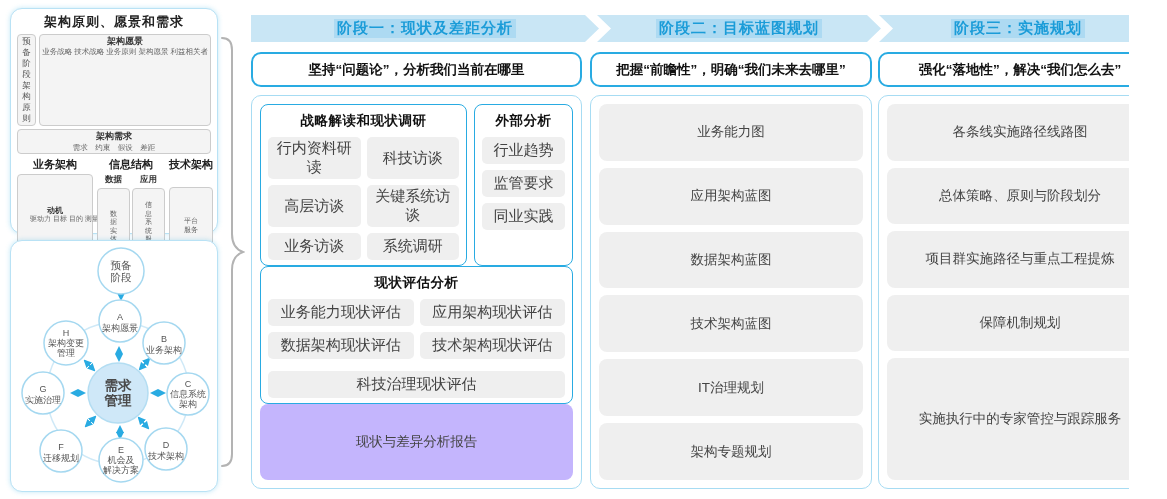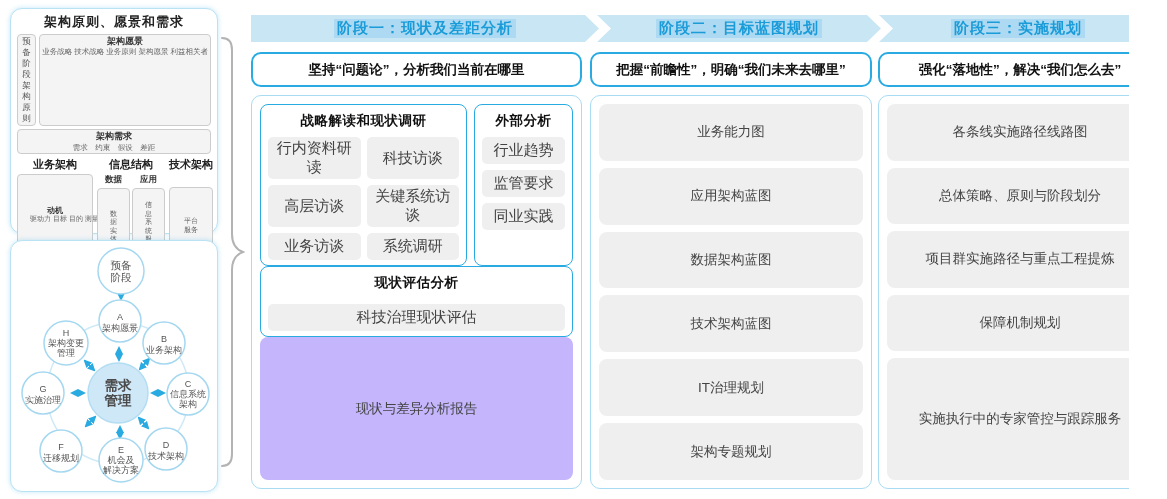--- a/index.html
+++ b/index.html
@@ -297,20 +297,26 @@
         <div class="blue-box-title">外部分析</div>
         <div class="external-items">
           <div class="gray-item">行业趋势</div>
           <div class="gray-item">监管要求</div>
           <div class="gray-item">同业实践</div>
         </div>
       </div>
     </div>
     <div class="blue-box">
       <div class="blue-box-title">现状评估分析</div>
+      <div class="grid2">
+        <div class="gray-item">业务能力现状评估</div>
+        <div class="gray-item">应用架构现状评估</div>
+        <div class="gray-item">数据架构现状评估</div>
+        <div class="gray-item">技术架构现状评估</div>
+      </div>
       <div class="gray-item full-item">科技治理现状评估</div>
     </div>
     <div class="report-box">现状与差异分析报告</div>
   </div>
 
   <div class="phase-panel pp2">
     <div class="p23-item">业务能力图</div>
     <div class="p23-item">应用架构蓝图</div>
     <div class="p23-item">数据架构蓝图</div>
     <div class="p23-item">技术架构蓝图</div>

